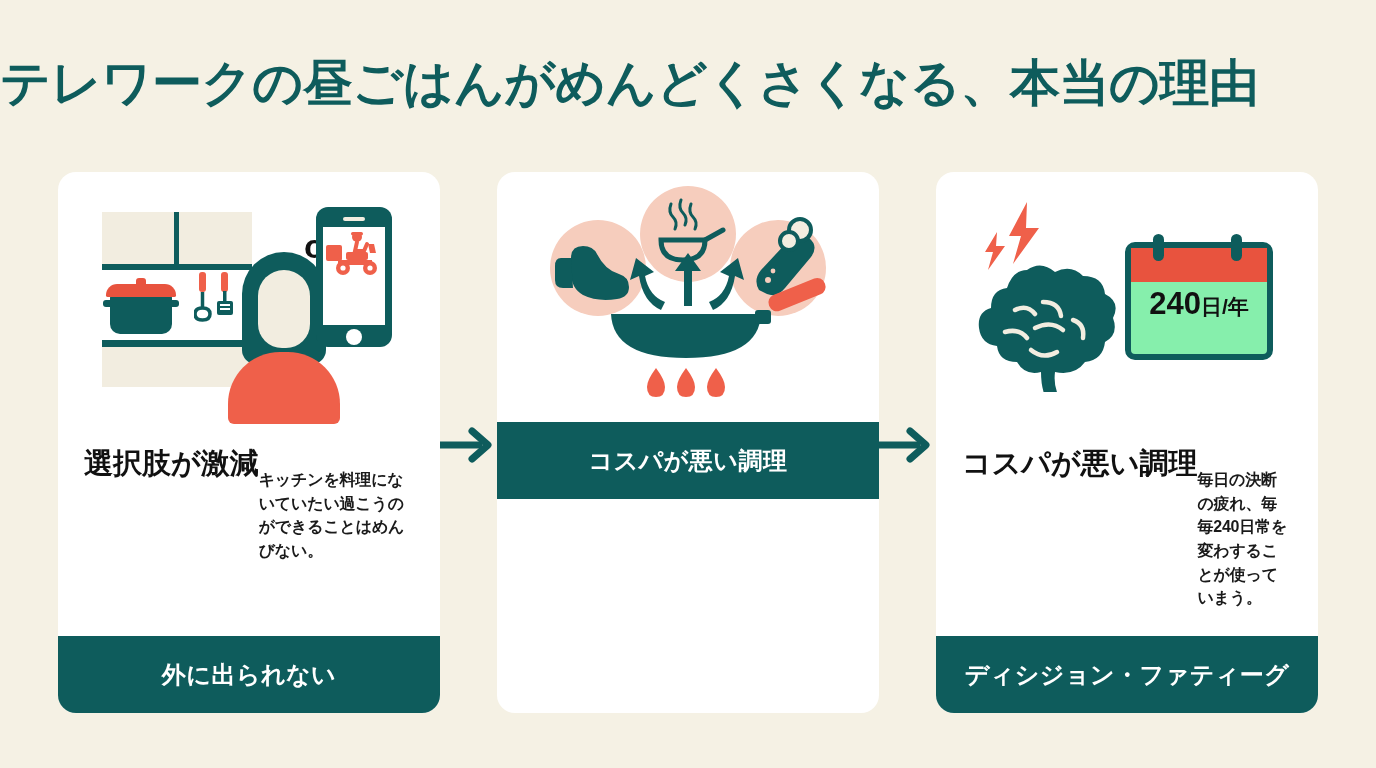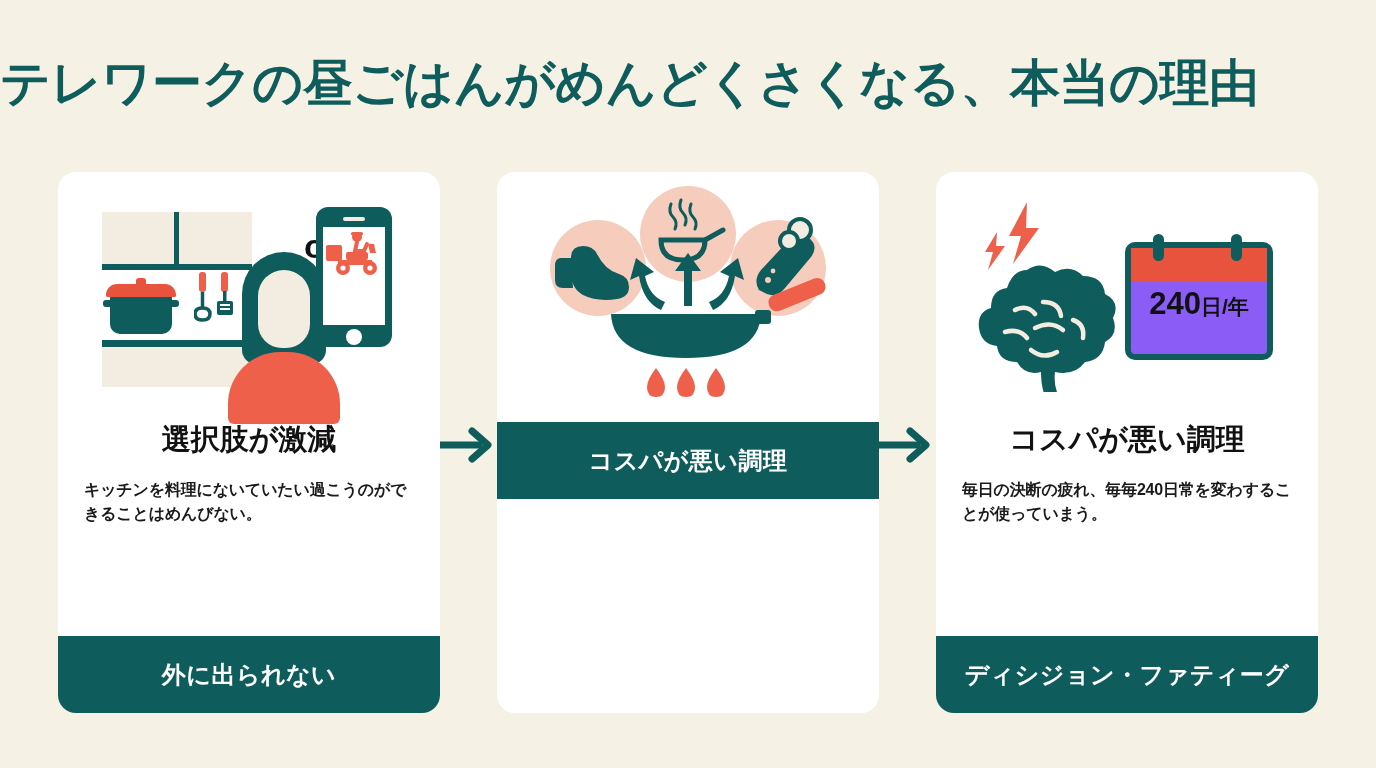--- a/index.html
+++ b/index.html
@@ -56,21 +56,22 @@
   .card-art {
     height: 250px;
     position: relative;
     flex: none;
   }
 
   .card-body {
     flex: 1 1 auto;
     padding: 0 26px;
     display: flex;
-    flex-direction: column;
+    flex-direction: row;
+    margin-top: 24px;
   }
 
   .card-heading {
     font-size: 29px;
     font-weight: 700;
     color: #111111;
     text-align: center;
     line-height: 1.1;
     margin-top: 2px;
     white-space: nowrap;
@@ -251,21 +252,21 @@
     left: 50%;
     transform: translateX(-50%);
     top: 20px;
     width: 340px;
     height: 210px;
   }
   .calendar {
     position: absolute;
     left: 168px; top: 50px;
     width: 148px; height: 118px;
-    background: #8b5cf6;
+    background: #86efac;
     border: 6px solid #0e5c5c;
     border-radius: 10px;
   }
   .cal-header {
     position: absolute;
     left: 0; top: 0;
     width: 136px; height: 34px;
     background: #e8533e;
   }
   .cal-ring-l, .cal-ring-r {

